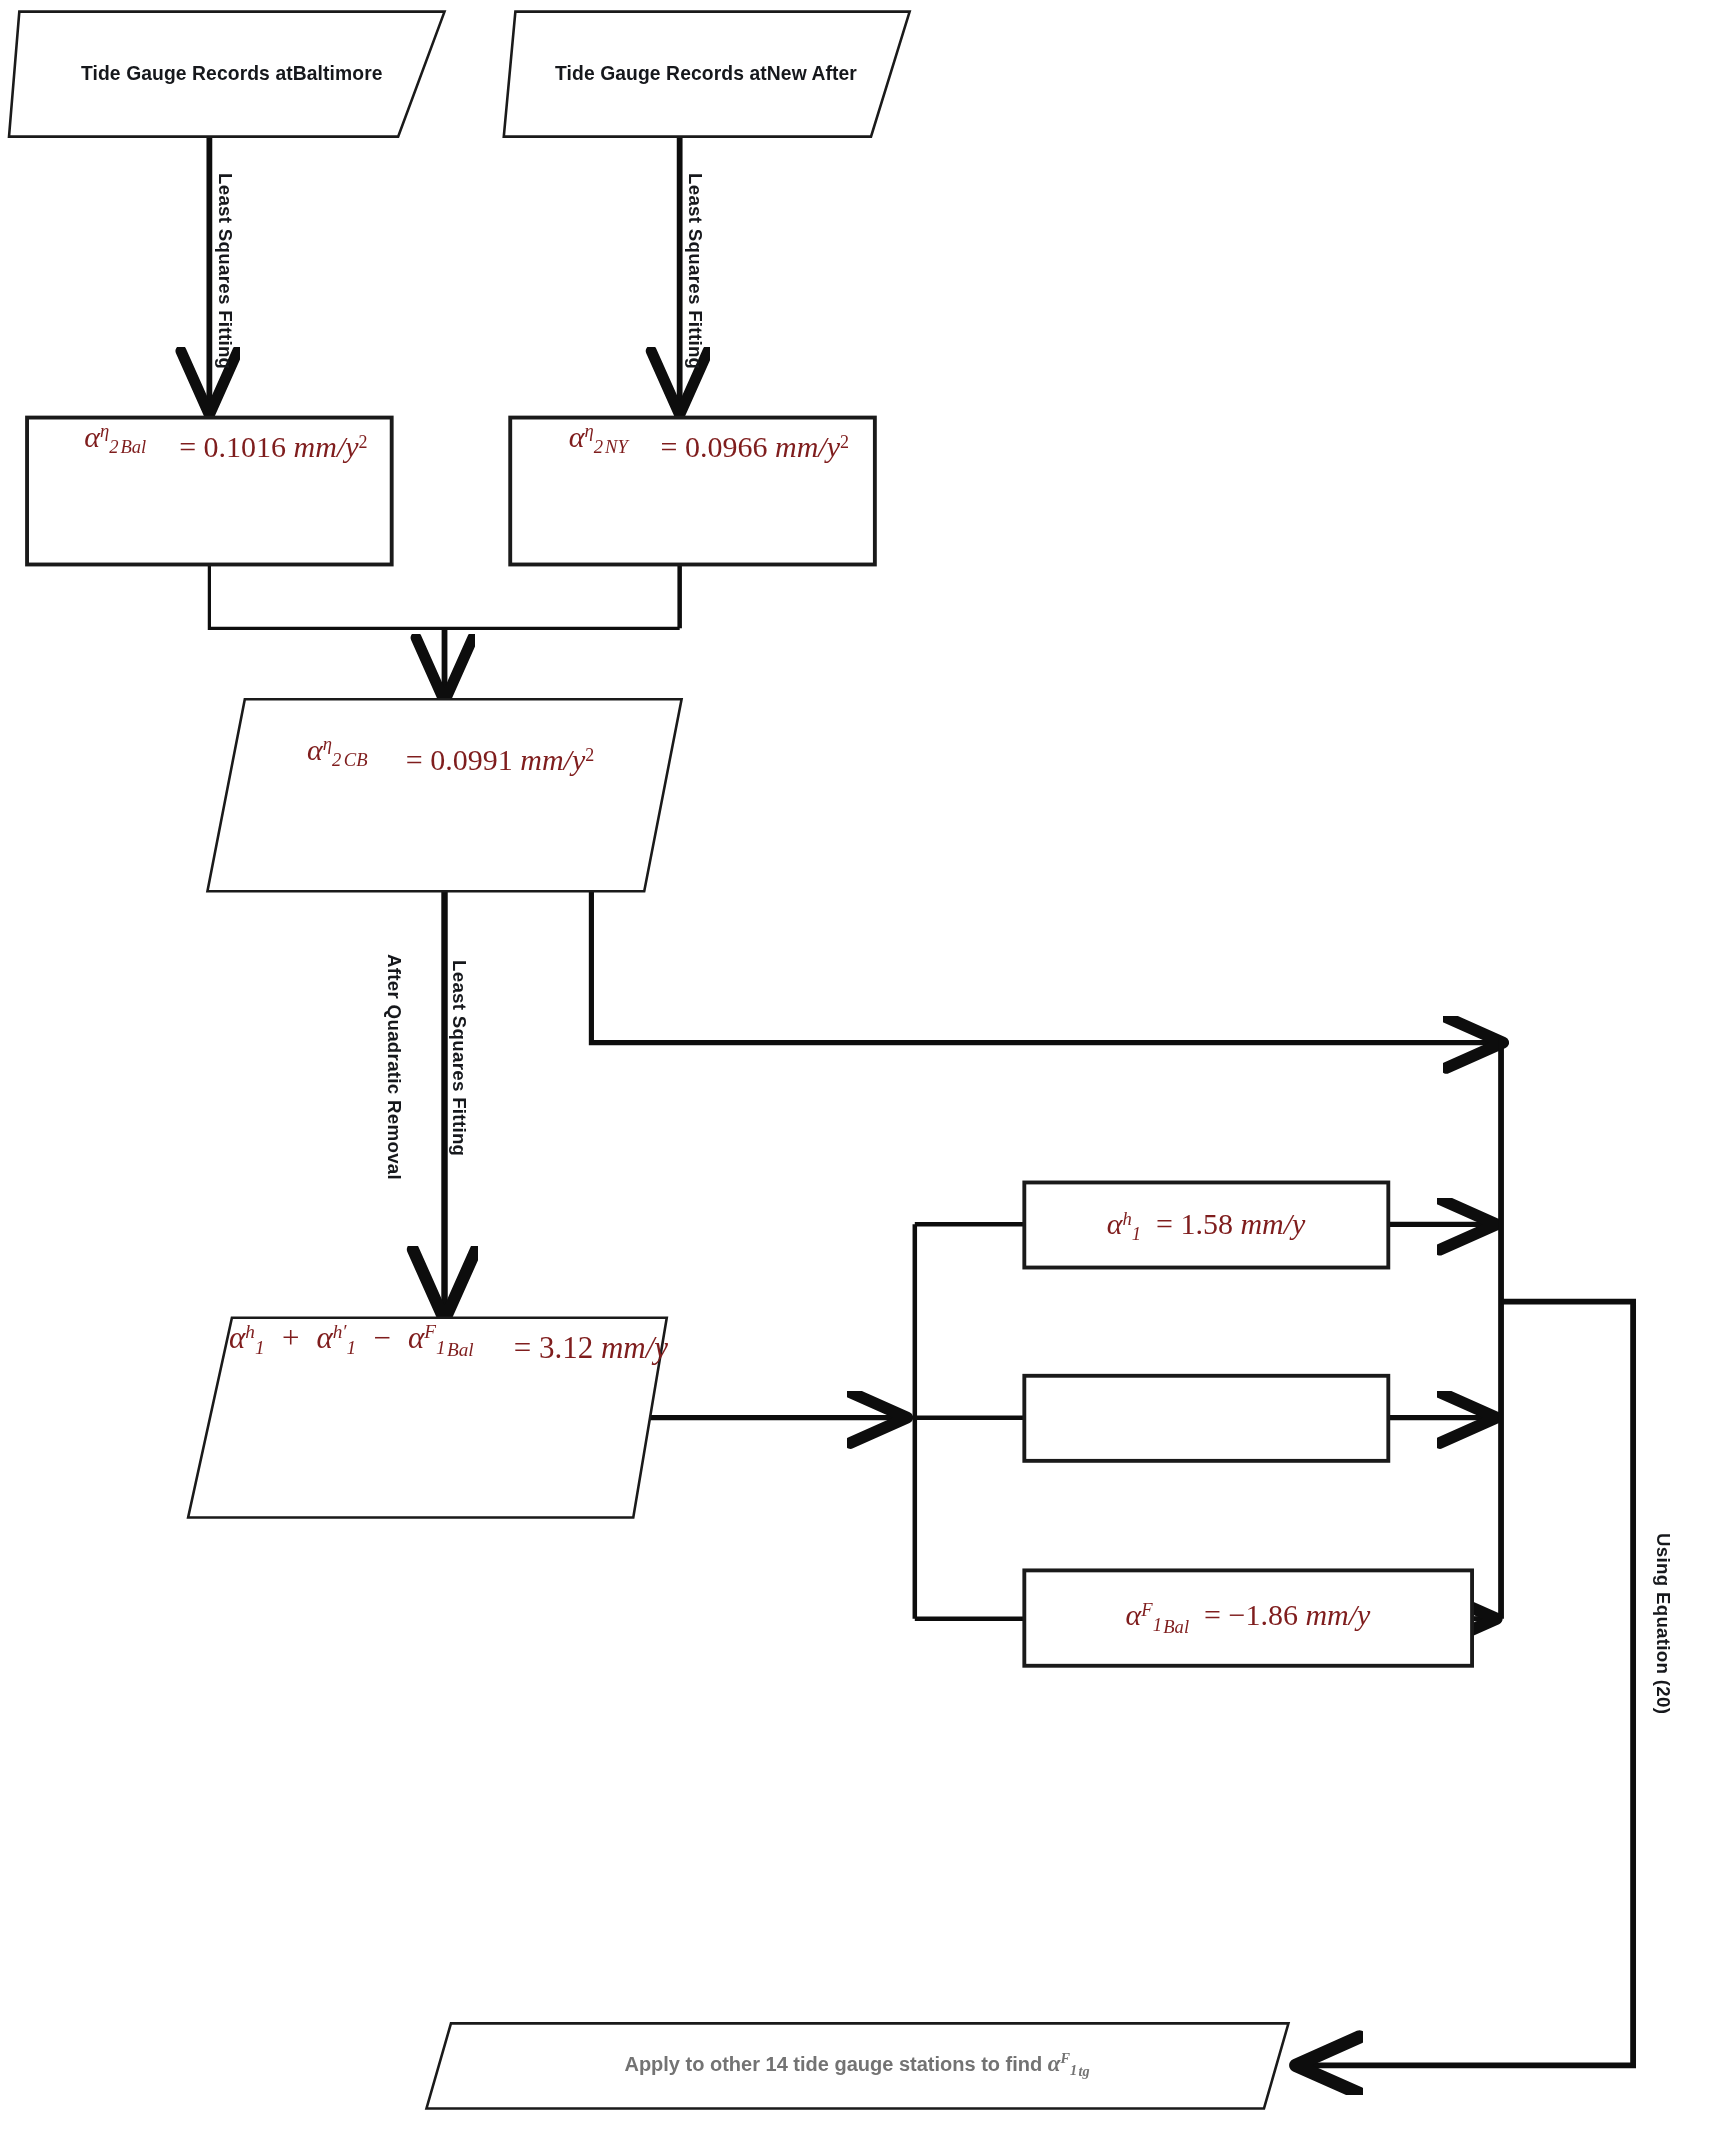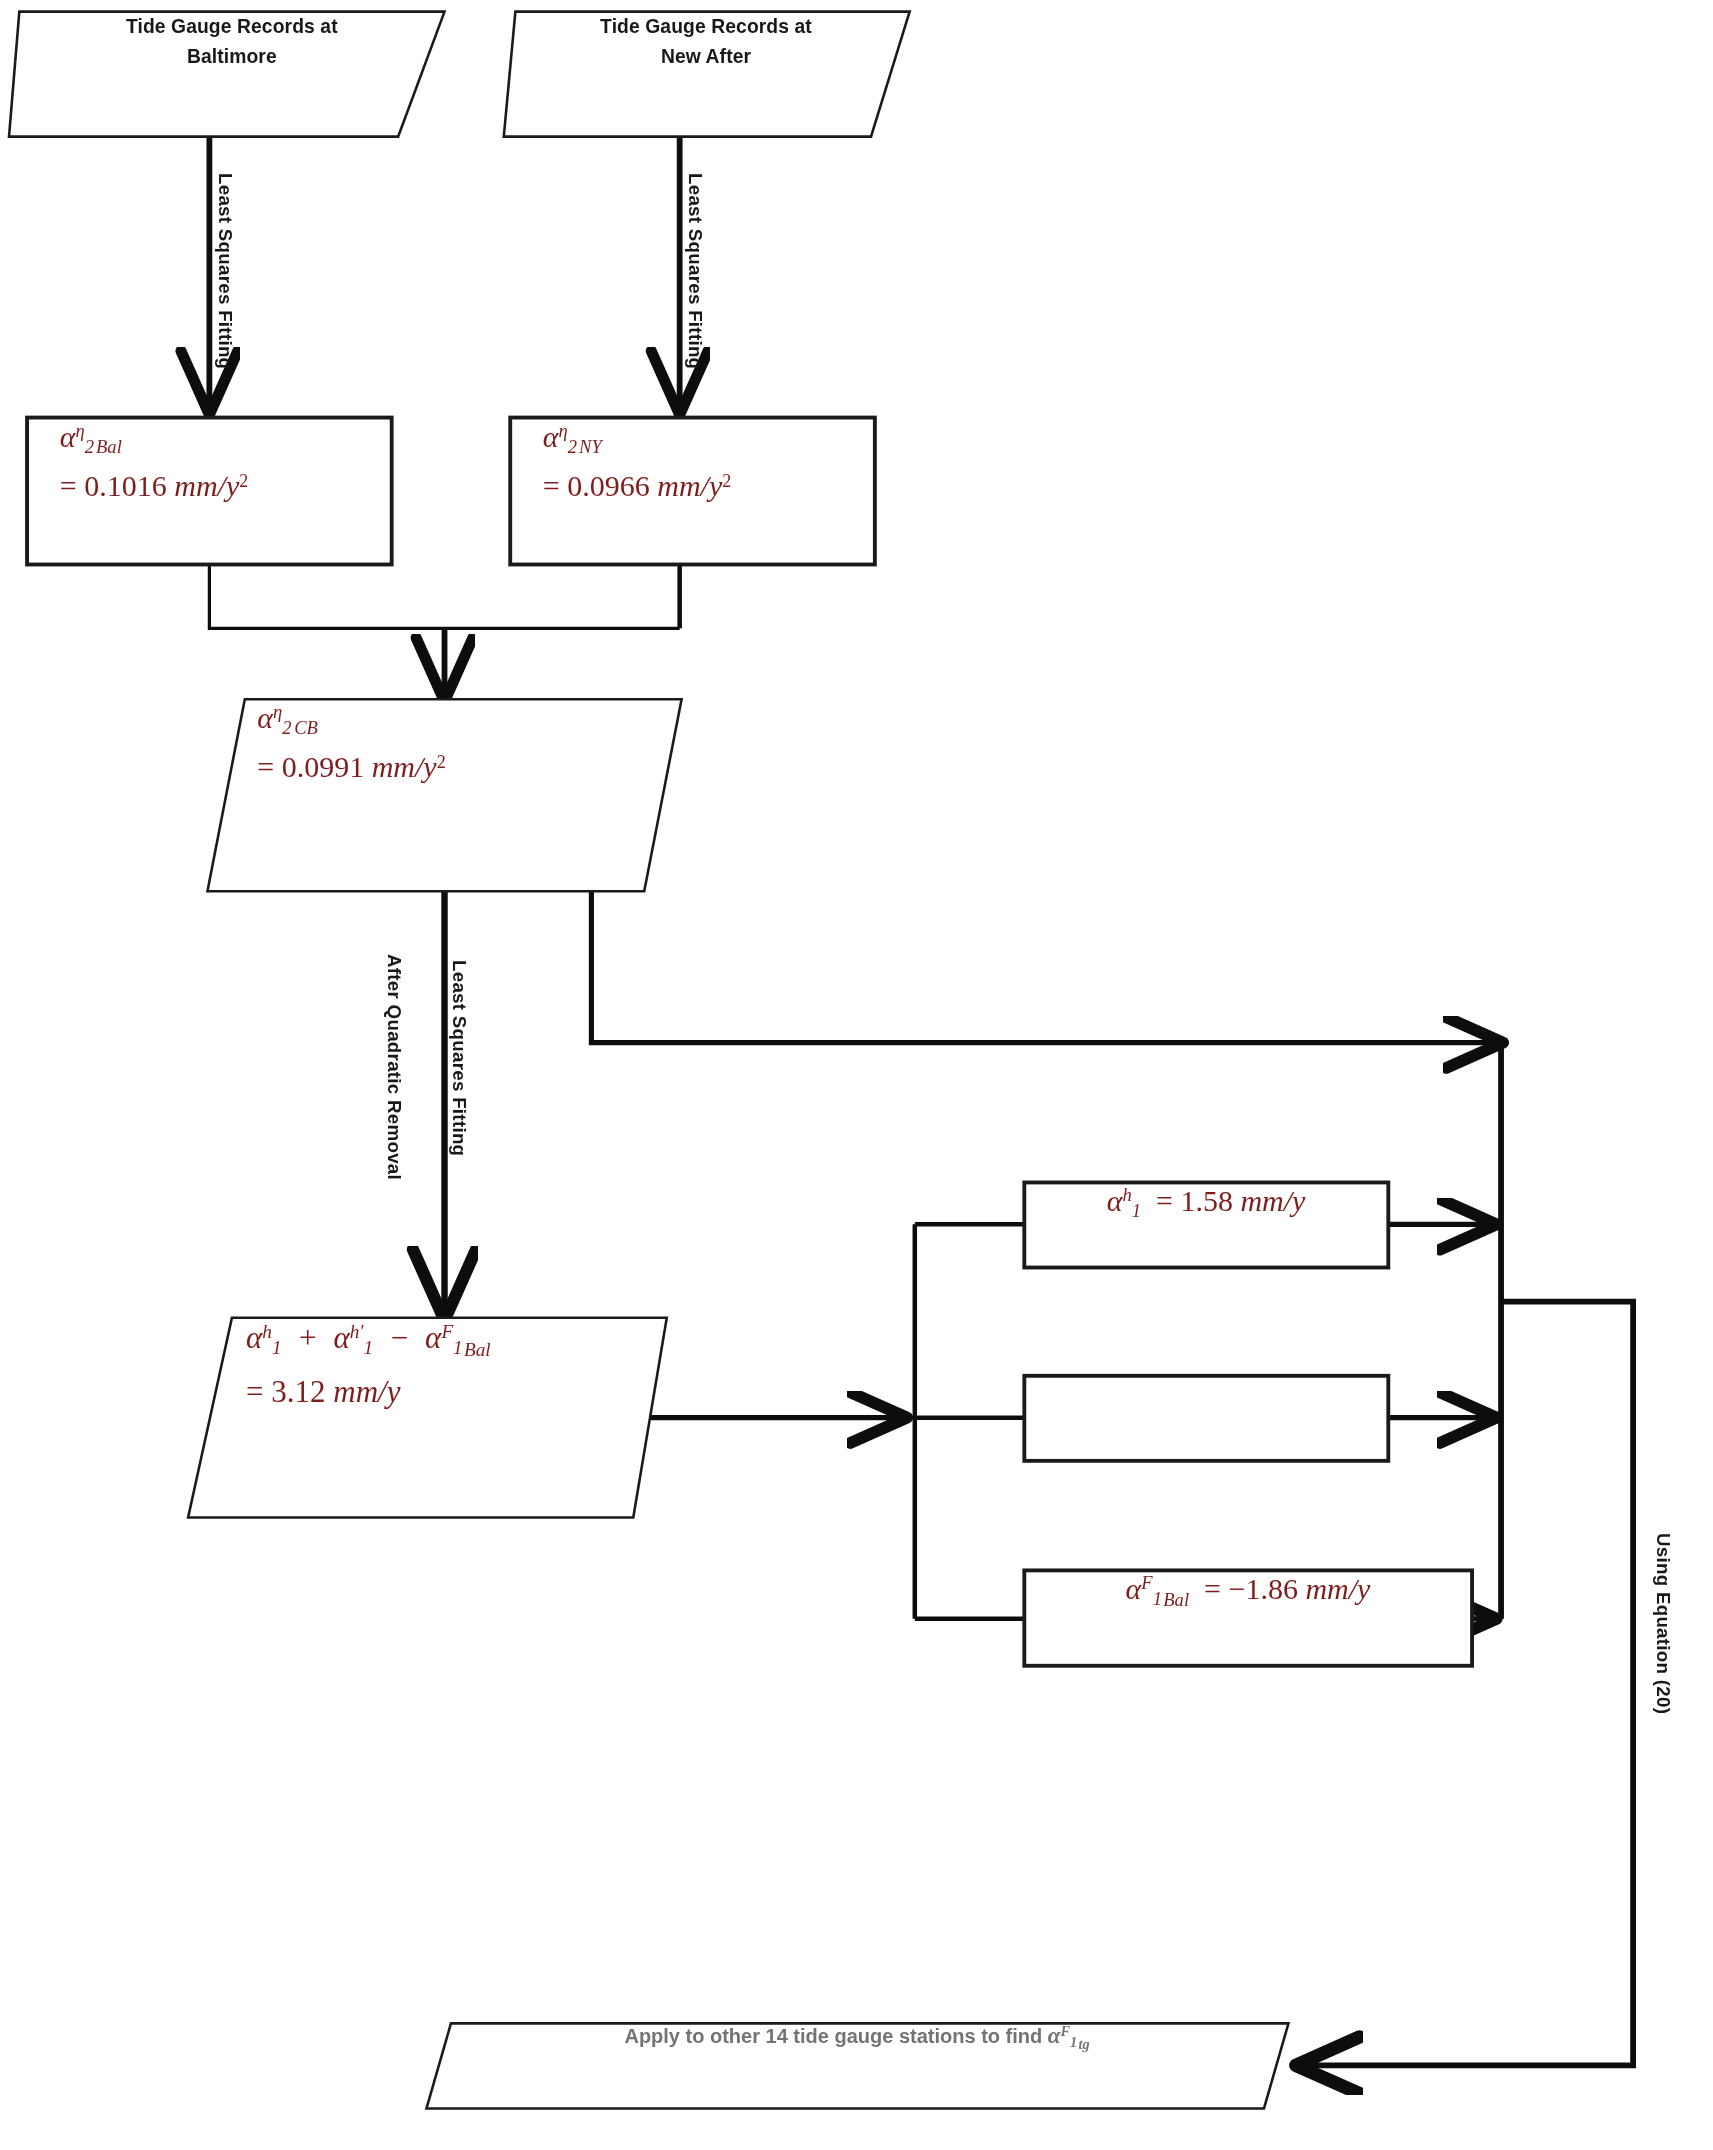--- a/index.html
+++ b/index.html
@@ -2,21 +2,21 @@
 <html style="font-size:10.3px"><head>
 <meta charset="utf-8">
 <style>
   html,body{margin:0;padding:0;background:#ffffff;}
   body{font-family:"Liberation Sans", sans-serif;}
   #stage{position:relative;width:1713px;height:2151px;background:#fff;overflow:hidden;}
   svg.layer{position:absolute;left:0;top:0;width:1713px;height:2151px;pointer-events:none;}
 
   .node{position:absolute;box-sizing:border-box;}
   .node .txt{position:absolute;left:0;top:0;width:100%;height:100%;
-     display:flex;flex-direction:column;align-items:center;
+     display:flex;flex-direction:row;align-items:center;justify-content:center;
      text-align:center;color:#16181c;}
   .node.left .txt{align-items:flex-start;}
   .node.left .txt > *{margin-left:9%;}
 
   .srcLabel{font-size:19.3px;font-weight:600;line-height:1.55;letter-spacing:0.1px;}
 
   .mathline{font-family:"Liberation Serif", serif;font-style:italic;font-size:30px;
             color:#7f1d1d;white-space:nowrap;line-height:1.28;}
   .mathline.big{font-size:31px;}
   .sb{display:inline-block;vertical-align:-0.40em;font-size:.62em;font-style:italic;
@@ -134,21 +134,21 @@
     <div class="txt">
       <div class="mathline">
         <span class="stack">α<span class="upr">η</span><span class="lwr"><span>2</span><span style="margin-left:1.9px;">NY</span></span></span>
       </div>
       <div class="mathline" style="margin-top:10.3px;">
         <span class="eqsign">=</span>&nbsp;<span class="nrm">0.0966</span>&nbsp;mm/y<span class="up2 nrm">2</span>
       </div>
     </div>
   </div>
 
-  <div class="node left" style="left:219px;top:699px;width:425px;height:192px;">
+  <div class="node left" style="left:219px;top:731px;width:425px;height:192px;">
     <div class="txt">
       <div class="mathline">
         <span class="stack">α<span class="upr">η</span><span class="lwr"><span>2</span><span style="margin-left:2.6px;">CB</span></span></span>
       </div>
       <div class="mathline" style="margin-top:10.3px;">
         <span class="eqsign">=</span>&nbsp;<span class="nrm">0.0991</span>&nbsp;mm/y<span class="up2 nrm">2</span>
       </div>
     </div>
   </div>
 

